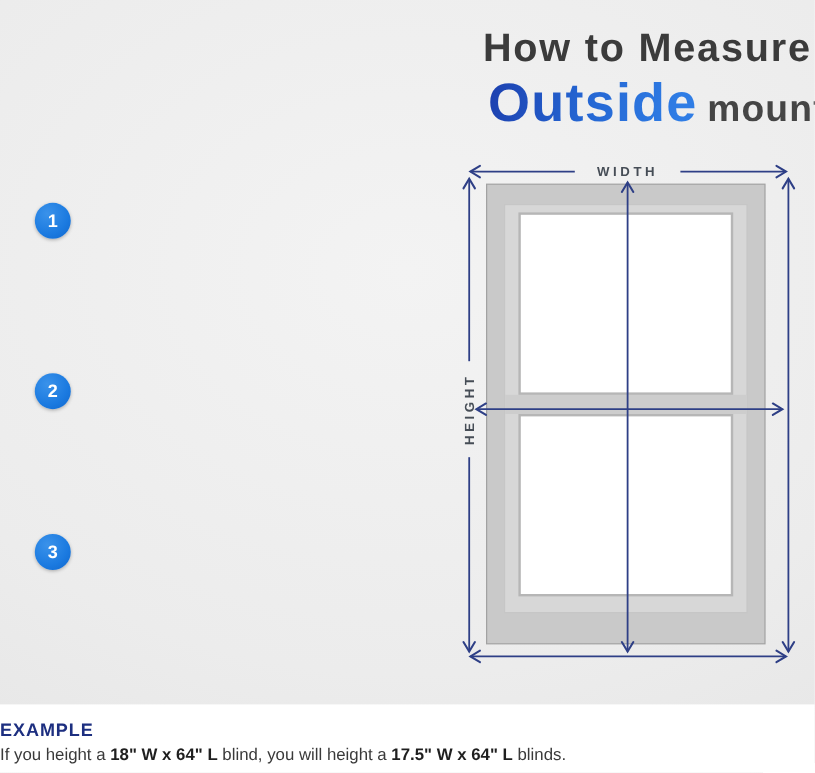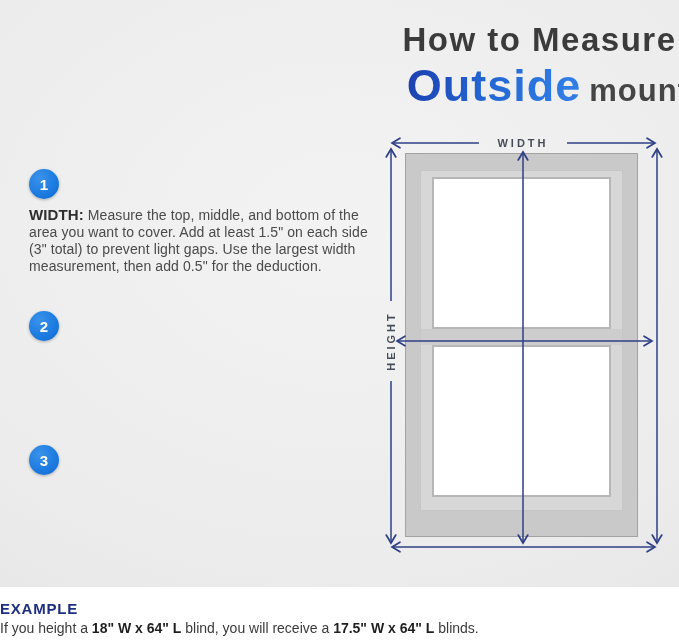--- a/index.html
+++ b/index.html
@@ -48,21 +48,20 @@
 
   <div class="title">
     <div class="title-line1">How to Measure:</div>
     <div class="title-line2">
       <span class="title-hl">Outside</span><span class="title-suffix">mount</span>
     </div>
   </div>
 
   <div class="step" id="step-1">
     <div class="step-num">1</div>
-    <p><b>WIDTH:</b> <span>Measure the top, middle, and bottom of the area you want to cover. Add at least 1.5" on each side (3" total) to prevent light gaps. Use the largest width measurement, then add 0.5" for the deduction.</span></p>
   </div>
 
   <div class="step" id="step-2">
     <div class="step-num">2</div>
   </div>
 
   <div class="step" id="step-3">
     <div class="step-num">3</div>
   </div>
 
@@ -98,17 +97,17 @@
       <line x1="657" y1="149" x2="657" y2="543" marker-start="url(#arr)" marker-end="url(#arr)"></line>
     </g>
 
     <text x="523" y="147" text-anchor="middle" font-size="11" font-weight="600" letter-spacing="3" fill="#464d56" font-family="Liberation Sans, sans-serif">WIDTH</text>
     <text transform="translate(395 341) rotate(-90)" text-anchor="middle" font-size="11" font-weight="600" letter-spacing="3" fill="#464d56" font-family="Liberation Sans, sans-serif">HEIGHT</text>
   </svg>
 
   <div class="example">
     <div class="example-heading">EXAMPLE</div>
     <div class="example-text">
-      <span>If you height a </span><b>18" W x 64" L</b><span> blind, you will receive a </span><b>17.5" W x 64" L</b><span> blinds.</span>
+      <span>If you height a </span><b>18" W x 64" L</b><span> blind, you will height a </span><b>17.5" W x 64" L</b><span> blinds.</span>
     </div>
   </div>
 
 </div>
 
 </body></html>

